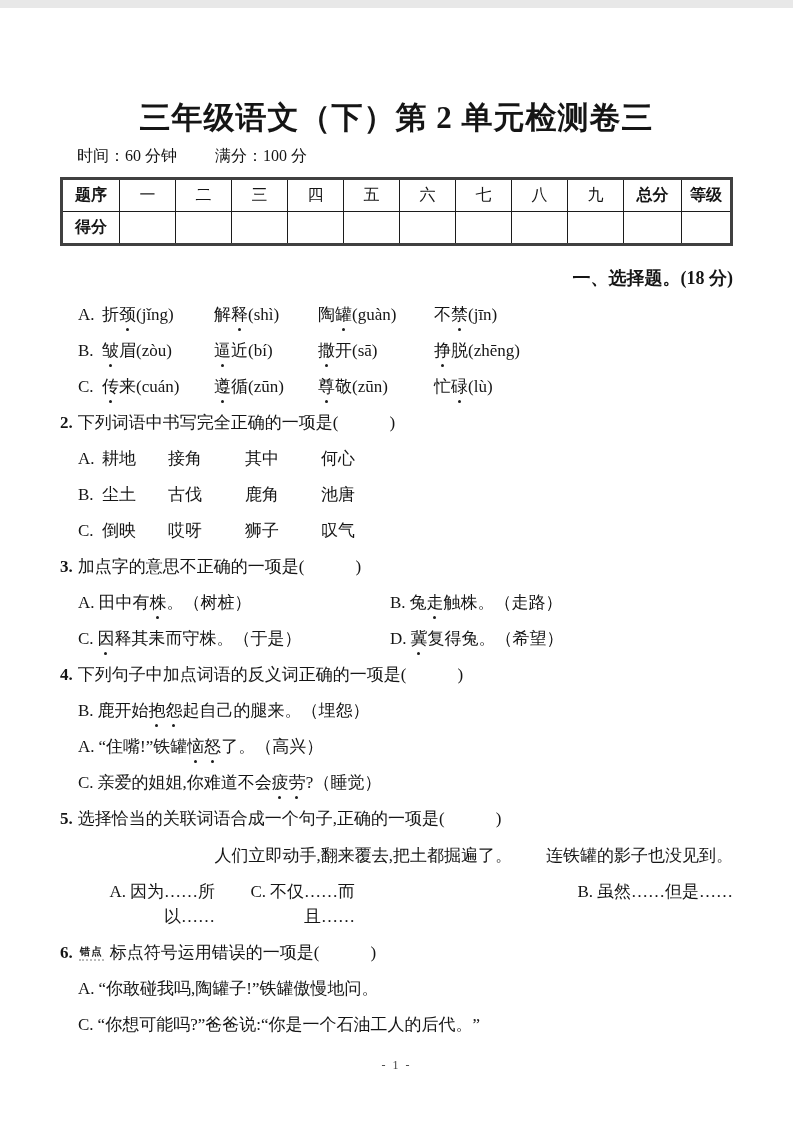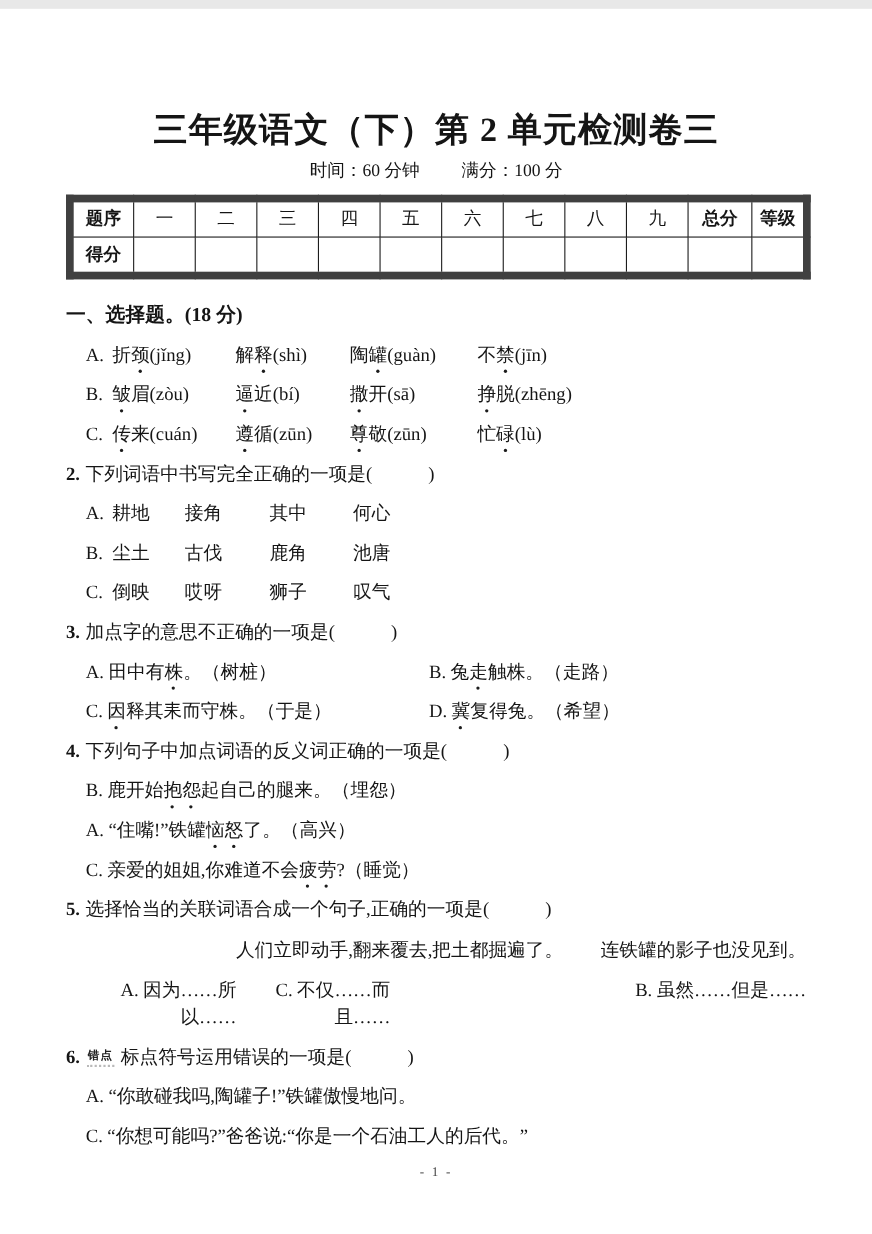--- a/index.html
+++ b/index.html
@@ -13,39 +13,39 @@
     font-family: "Liberation Serif", "DejaVu Serif", serif;
     color: #151515;
     font-size: 17px;
     overflow: hidden;
   }
   h1.title {
     margin: 0; text-align: center;
     font-size: 31px; line-height: 36px; font-weight: 700;
     letter-spacing: 1px;
   }
-  .meta { margin-top: 9px; text-align: center; font-size: 16px; line-height: 22px; }
+  .meta { margin-top: 9px; text-align: left; font-size: 16px; line-height: 22px; }
   .meta span { margin: 0 17px; }
   table.score-table {
     border-collapse: collapse; table-layout: fixed;
     width: 670px; margin: 10px auto 0 auto;
-    border: 7px solid #404040;
+    border: 3px solid #404040;
     font-size: 16px;
   }
   .score-table col.c-first { width: 58px; }
   .score-table col.c-num { width: 56px; }
   .score-table col.c-total { width: 58px; }
   .score-table col.c-grade { width: 50px; }
   .score-table th, .score-table td {
     border: 1px solid #1c1c1c; height: 31px;
     text-align: center; vertical-align: middle;
     font-weight: 400; padding: 0;
   }
   .score-table th.hdr, .score-table td.hdr { font-weight: 700; }
-  .sec-heading { margin: 20px 0 0 0; font-size: 18px; font-weight: 700; line-height: 25px; }
+  .sec-heading { margin: 20px 0 0 0; font-size: 18px; font-weight: 700; line-height: 25px; text-align: right; }
   .q { margin: 0; }
   .stem { margin-top: 11px; line-height: 25px; }
   .qno { font-weight: 700; margin-right: 5px; }
   .opts { padding-left: 18px; }
   .opt-row { margin-top: 11px; line-height: 25px; }
   .grid { display: grid; }
   .g-q1 { grid-template-columns: 24px 112px 104px 116px 1fr; }
   .g-q2 { grid-template-columns: 24px 66px 77px 76px 1fr; }
   .g-q3 { grid-template-columns: 312px 1fr; }
   .g-q5 { grid-template-columns: 137px 140px 1fr; text-align: right; }

